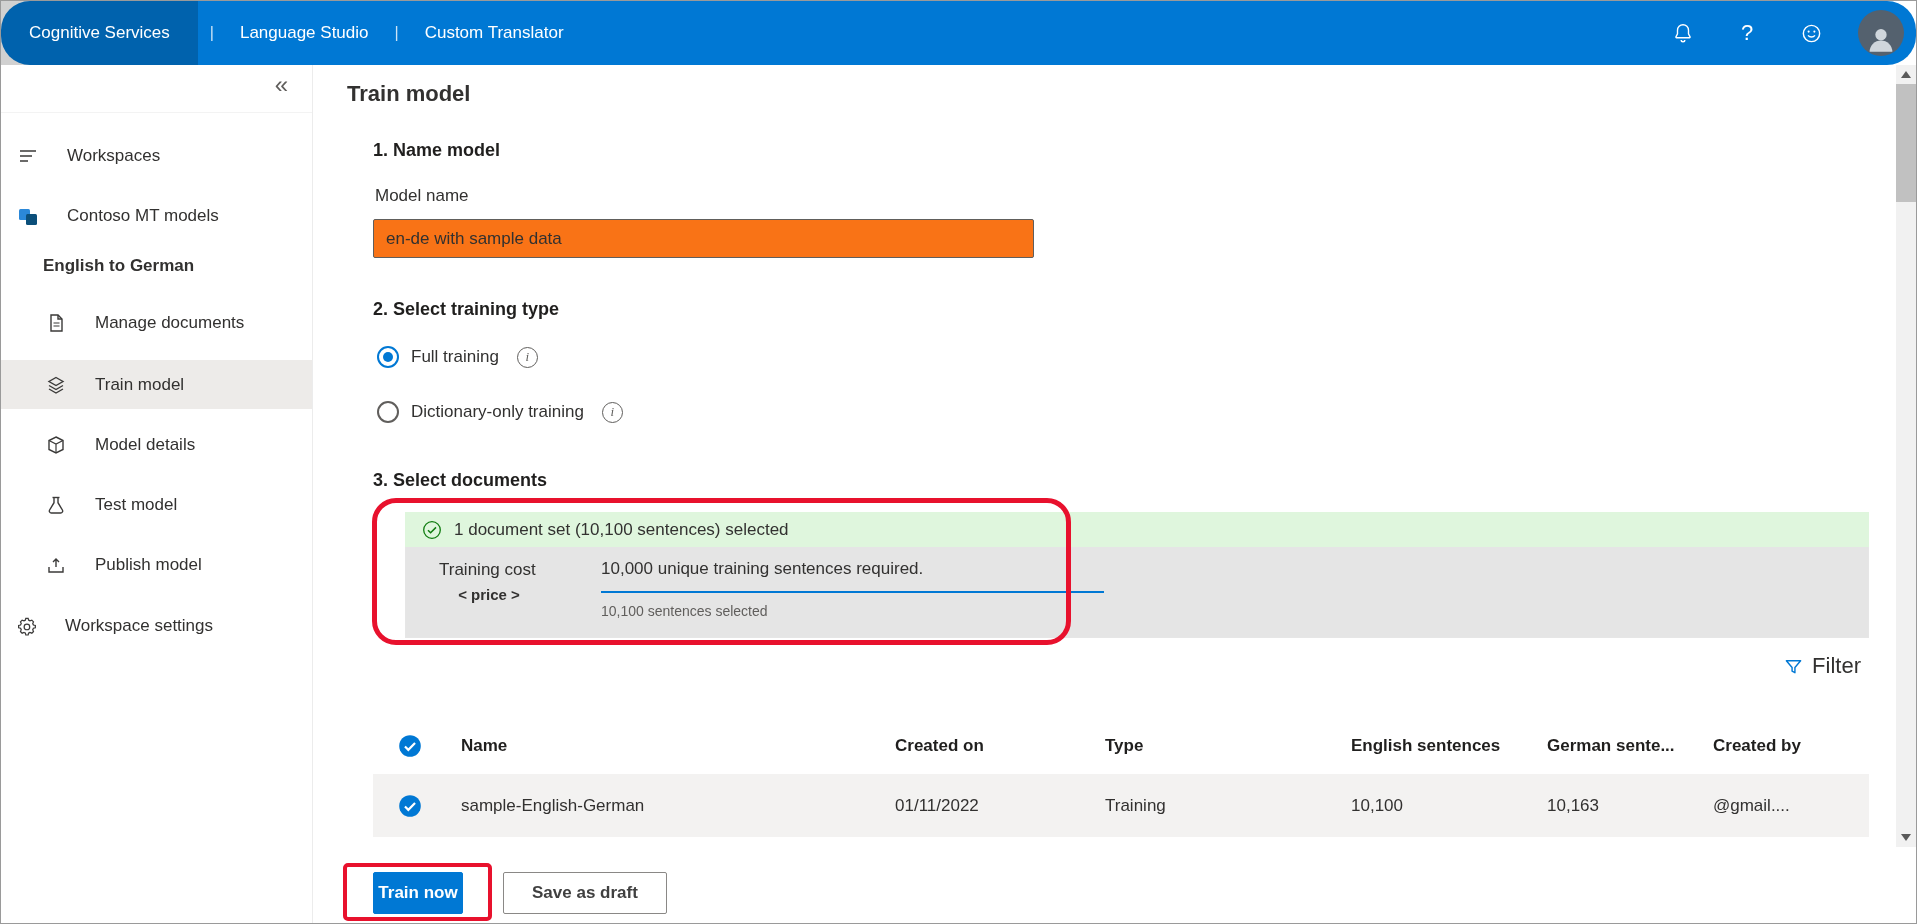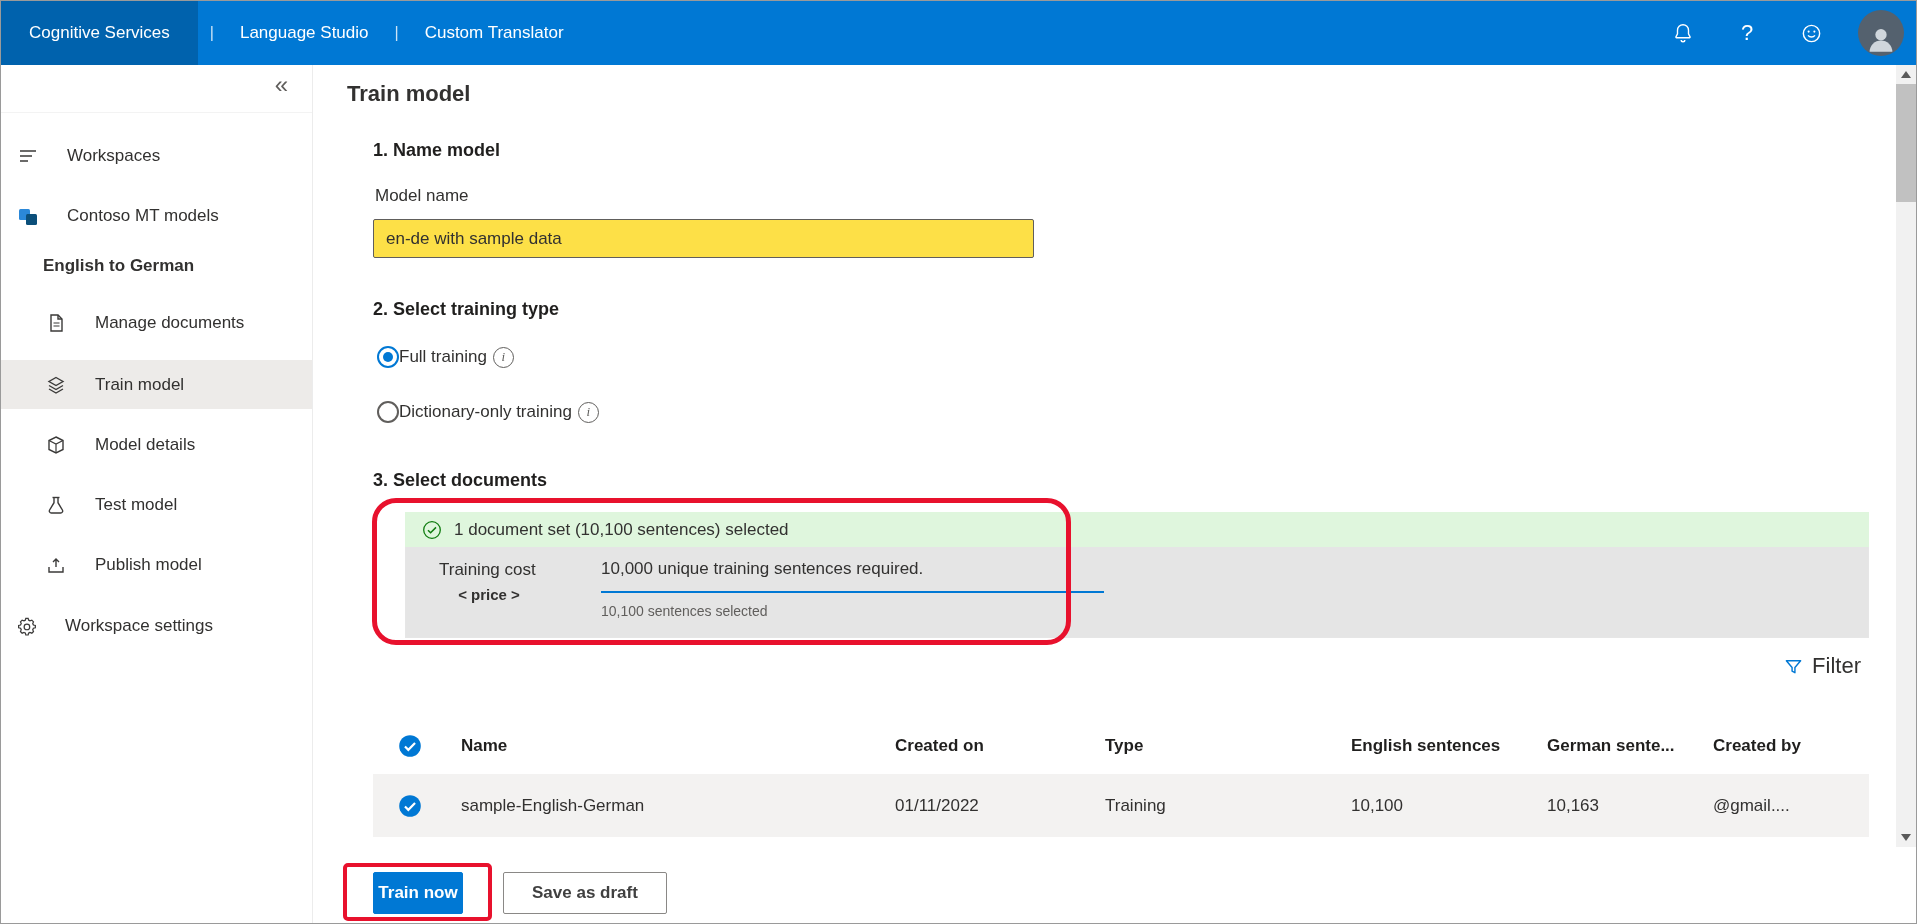--- a/index.html
+++ b/index.html
@@ -5,21 +5,21 @@
   * { margin:0; padding:0; box-sizing:border-box; }
   html,body { background:#d8d8d8; }
   .app {
     position:relative; width:1917px; height:924px; background:#fff;
     border:1px solid #9a9a9a; overflow:hidden;
     font-family:"Liberation Sans","DejaVu Sans",sans-serif; color:#323130;
   }
   
   .topbar { position:absolute; top:0; left:0; right:0; height:64px;
     background:var(--topbar,#0078d4); color:#fff; display:flex;
-    justify-content:space-between; align-items:center; z-index:30; }
+    justify-content:space-between; align-items:center; z-index:30;border-radius:29px; }
   .topbar-left { display:flex; align-items:center; height:100%; }
   .tb-brand { height:100%; display:flex; align-items:center; padding:0 28px;
     background:rgba(0,0,0,0.18); font-size:17px; cursor:pointer; white-space:nowrap; }
   .tb-sep { margin:0 12px; font-size:16px; opacity:.8; }
   .tb-link { padding:0 14px; font-size:17px; cursor:pointer; white-space:nowrap; }
   .topbar-right { display:flex; align-items:center; gap:30px; padding-right:12px; }
   .tb-icon { width:34px; height:34px; display:flex; align-items:center; justify-content:center; cursor:pointer; }
   .tb-help { font-size:22px; font-weight:400; }
   .avatar { width:46px; height:46px; border-radius:50%; background:#54616e;
     display:flex; align-items:flex-end; justify-content:center; overflow:hidden; cursor:pointer; }
@@ -36,22 +36,22 @@
   .lbl-bold { font-weight:700; }
   .nav-item.selected { background:var(--selected-bg,#edebe9); }
   
   .main { position:absolute; left:312px; top:64px; right:20px; bottom:0; background:#fff; }
   .page-title { position:absolute; left:34px; top:16px; font-size:22px; font-weight:600; color:#323130; }
   .sec-heading { position:absolute; left:60px; font-size:18px; font-weight:700; color:#201f1e; }
   .h-name { top:75px; } .h-type { top:234px; } .h-docs { top:405px; }
   .lbl-modelname { position:absolute; left:62px; top:121px; font-size:17px; }
   .input-modelname { position:absolute; left:60px; top:154px; width:661px; height:39px;
     border:1px solid #605e5c; border-radius:2px; font-size:17px; padding:0 12px;
-    font-family:inherit; color:#323130; background:#fde047; }
-  .radio-row { position:absolute; left:64px; display:flex; align-items:center; height:28px; font-size:17px; cursor:pointer; }
+    font-family:inherit; color:#323130; background:#f97316; }
+  .radio-row { position:absolute; left:64px; display:flex; align-items:center; gap:12px; height:28px; font-size:17px; cursor:pointer; }
   .radio-row1 { top:278px; } .radio-row2 { top:333px; }
   .radio { width:22px; height:22px; border-radius:50%; position:relative; flex:none; background:#fff; }
   .radio.sel { border:2px solid var(--accent,#0078d4); }
   .radio.sel::after { content:""; position:absolute; inset:4px; border-radius:50%; background:var(--accent,#0078d4); }
   .radio.unsel { border:2px solid #605e5c; }
   .info { width:21px; height:21px; border-radius:50%; border:1.5px solid #5f5e5c; color:#5f5e5c;
     display:flex; align-items:center; justify-content:center; margin-left:6px; flex:none;
     font-size:13px; font-style:italic; font-family:"Liberation Serif","DejaVu Serif",serif; cursor:pointer; }
   
   .docbox { position:absolute; left:60px; top:447px; width:1496px;padding-left:32px; }

